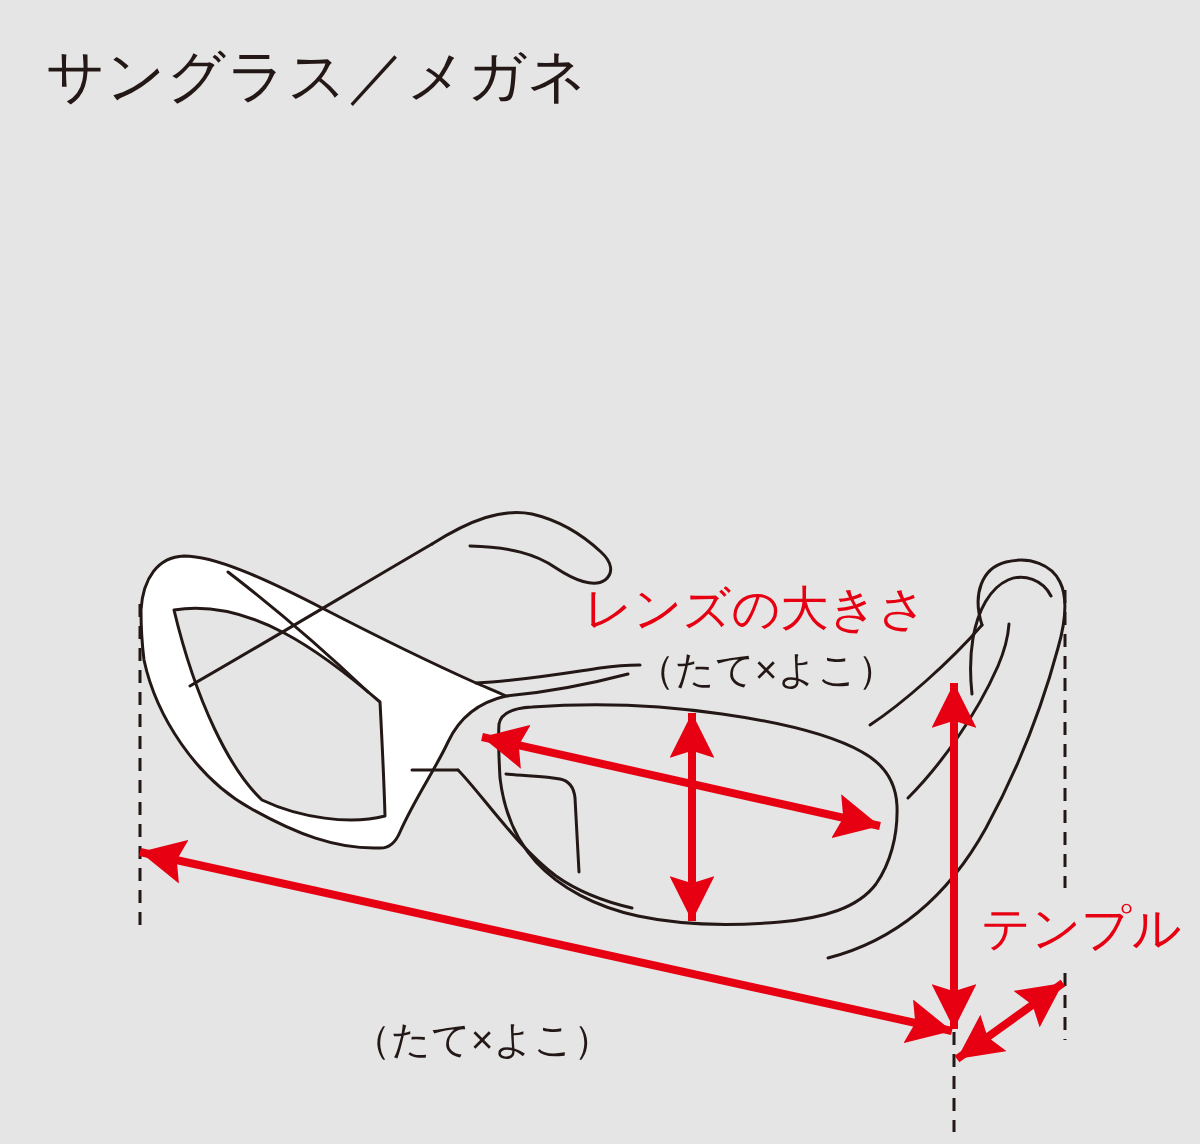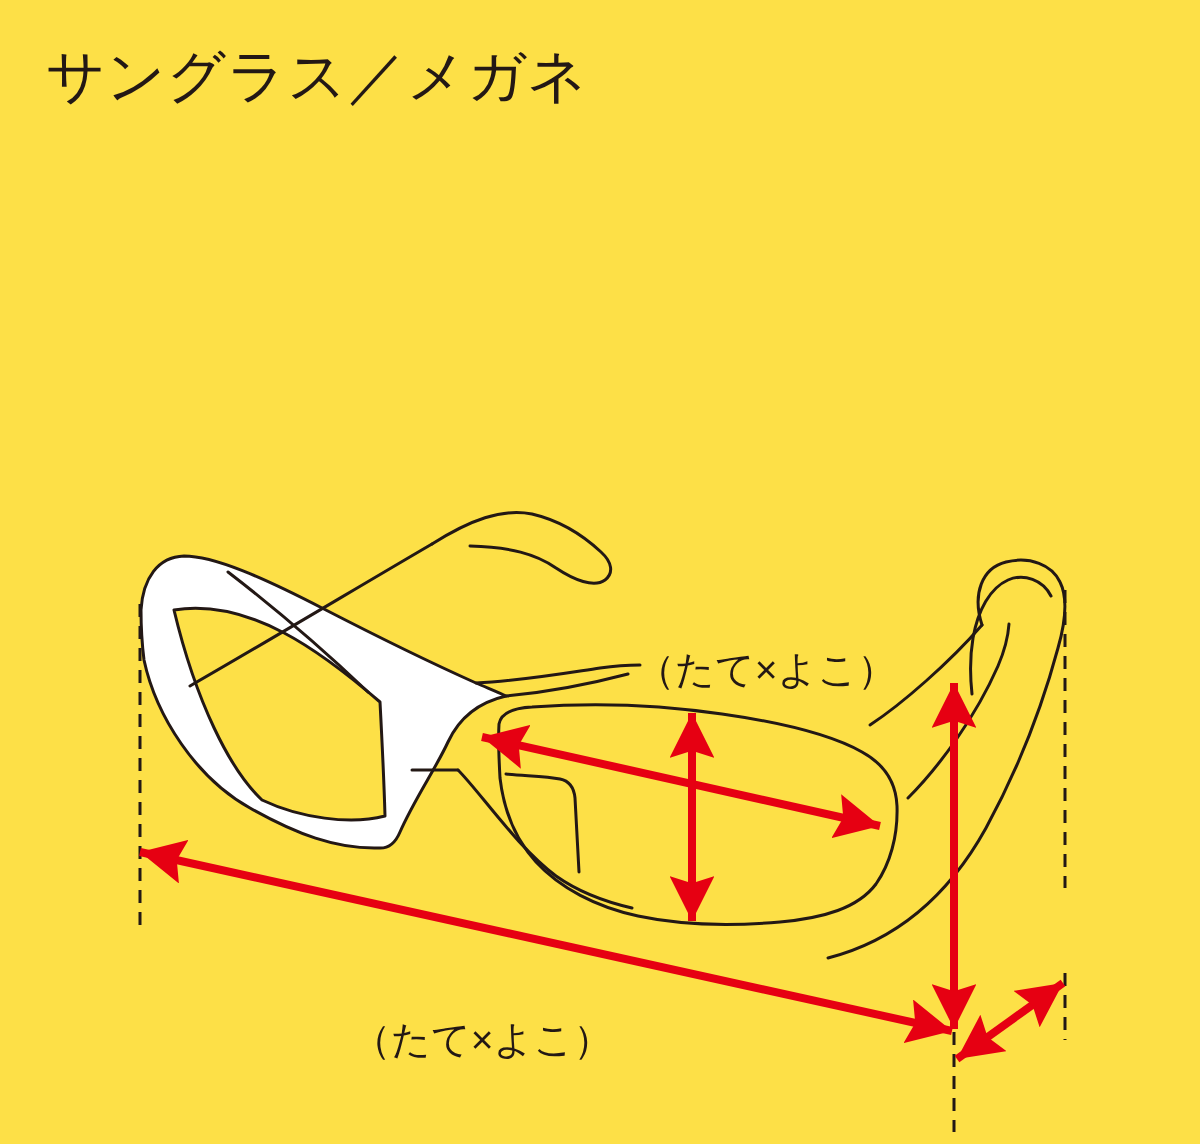--- a/index.html
+++ b/index.html
@@ -1,19 +1,19 @@
 <!DOCTYPE html>
 <html><head>
 <meta charset="utf-8">
 <style>
   html,body{margin:0;padding:0;background:#ffffff;}
   .canvas{
     position:relative;
     width:1200px;height:1144px;
-    background:#fde047;
+    background:#e5e5e5;
     overflow:hidden;
     font-family:"Liberation Sans","DejaVu Sans",sans-serif;
   }
   .illustration{position:absolute;left:0;top:0;width:1200px;height:1144px;}
   .lbl{position:absolute;white-space:nowrap;line-height:1.05;font-weight:500;}
   .ink{color:#231815;}
   .red{color:#e60012;}
   .title-lbl{left:46px;top:46px;font-size:58px;letter-spacing:1px;}
   .lens-lbl{left:584px;top:584px;font-size:48px;}
   .lens-sub{left:636px;top:650px;font-size:39px;}
@@ -113,18 +113,20 @@
       <path d="M 482,737 L 880,826" marker-start="url(#ah)" marker-end="url(#ah)"></path>
       <path d="M 692,713 L 692,921" marker-start="url(#ah)" marker-end="url(#ah)"></path>
       <path d="M 140,852 L 952,1031" marker-start="url(#ah)" marker-end="url(#ah)"></path>
       <path d="M 954,683 L 954,1029" marker-start="url(#ah)" marker-end="url(#ah)"></path>
       <path d="M 957,1059 L 1063,983" marker-start="url(#ah)" marker-end="url(#ah)"></path>
     </g>
   </svg>
 
   <div class="lbl ink title-lbl">サングラス／メガネ</div>
 
+  <div class="lbl red lens-lbl">レンズの大きさ</div>
   <div class="lbl ink lens-sub">（たて×よこ）</div>
 
   <div class="lbl ink frame-sub">（たて×よこ）</div>
 
+  <div class="lbl red temple-lbl">テンプル</div>
 
 </div>
 
 </body></html>

